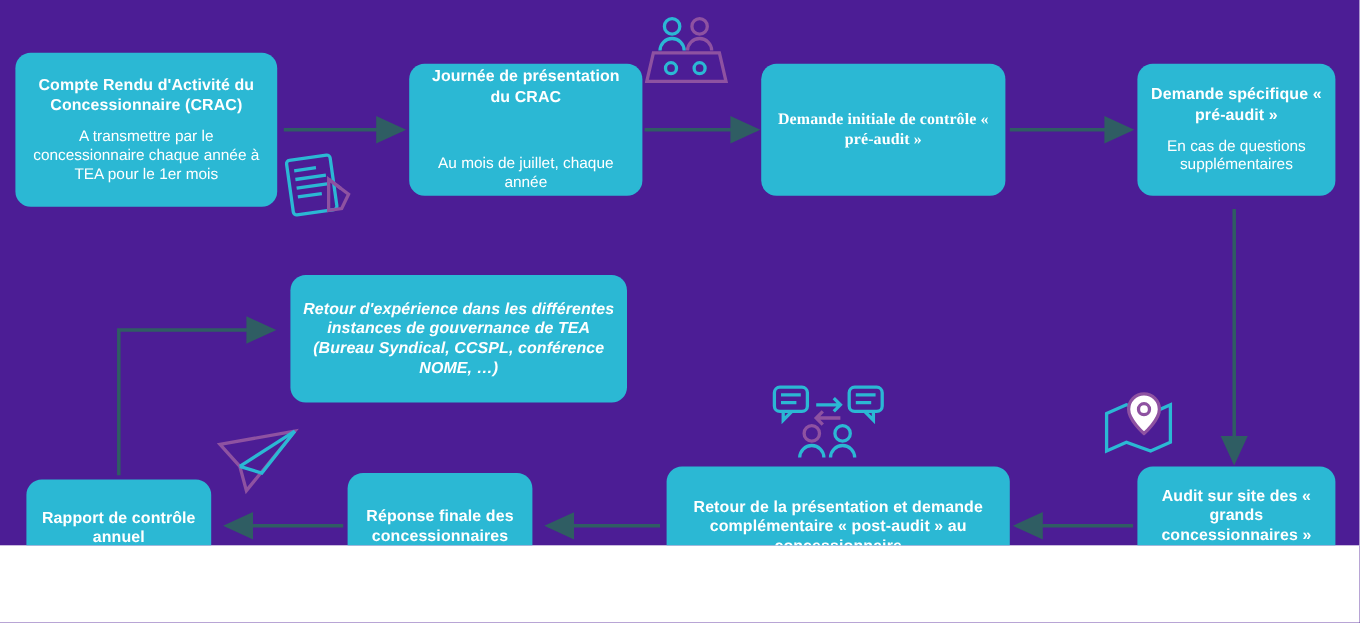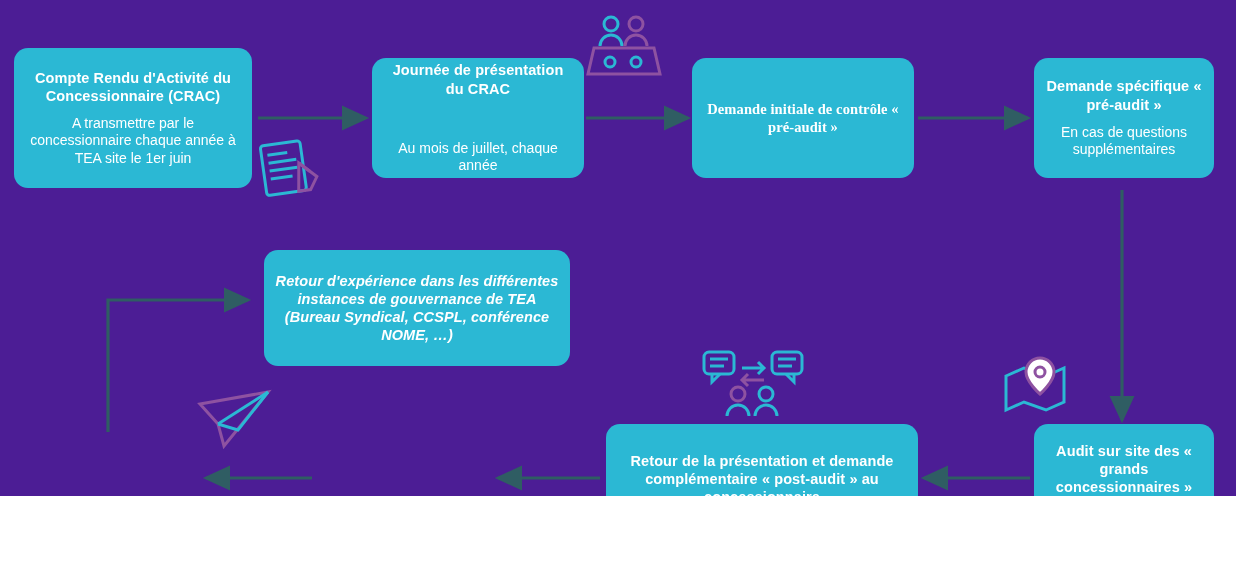--- a/index.html
+++ b/index.html
@@ -74,21 +74,21 @@
       <path d="M1122,190 L1122,420"></path>
       <line x1="1030" y1="478" x2="924" y2="478"></line>
       <line x1="600" y1="478" x2="498" y2="478"></line>
       <line x1="312" y1="478" x2="206" y2="478"></line>
       <path d="M108,432 L108,300 L248,300"></path>
     </g>
   </svg>
 
   <div class="node" style="left:14px; top:48px; width:238px; height:140px;">
     <div class="title">Compte Rendu d'Activité du Concessionnaire (CRAC)</div>
-    <div class="sub">A transmettre par le concessionnaire chaque année à TEA site le 1er juin</div>
+    <div class="sub">A transmettre par le concessionnaire chaque année à TEA pour le 1er mois</div>
   </div>
 
   <div class="node" style="left:372px; top:58px; width:212px; height:120px;gap:32px;">
     <div class="title">Journée de présentation du CRAC</div>
     <div class="sub">Au mois de juillet, chaque année</div>
   </div>
 
   <div class="node" style="left:692px; top:58px; width:222px; height:120px;font-family:Liberation Serif, serif;">
     <div class="title">Demande initiale de contrôle « pré-audit »</div>
   </div>
@@ -100,21 +100,27 @@
 
   <div class="node" style="left:1034px; top:424px; width:180px; height:118px;">
     <div class="title">Audit sur site des « grands concessionnaires »</div>
     <div class="sub">Enedis et GRDF</div>
   </div>
 
   <div class="node plain" style="left:606px; top:424px; width:312px; height:110px;">
     <div class="title" style="font-weight:bold;">Retour de la présentation et demande complémentaire « post-audit » au concessionnaire</div>
   </div>
 
+  <div class="node" style="left:316px; top:430px; width:168px; height:98px;">
+    <div class="title">Réponse finale des concessionnaires</div>
+  </div>
 
+  <div class="node" style="left:24px; top:436px; width:168px; height:88px;">
+    <div class="title">Rapport de contrôle annuel</div>
+  </div>
 
   <div class="node" style="left:264px; top:250px; width:306px; height:116px;font-style:italic;">
     <div class="title">Retour d'expérience dans les différentes instances de gouvernance de TEA (Bureau Syndical, CCSPL, conférence NOME, …)</div>
   </div>
 
   <div class="deco" style="left:256px; top:134px; width:72px; height:76px;">
     <svg width="72" height="76" viewBox="0 0 72 76">
       <g transform="rotate(-8 36 38)">
         <rect x="8" y="8" width="40" height="50" rx="3" fill="none" stroke="#2bb8d4" stroke-width="3"></rect>
         <line x1="14" y1="18" x2="34" y2="18" stroke="#2bb8d4" stroke-width="3"></line>

